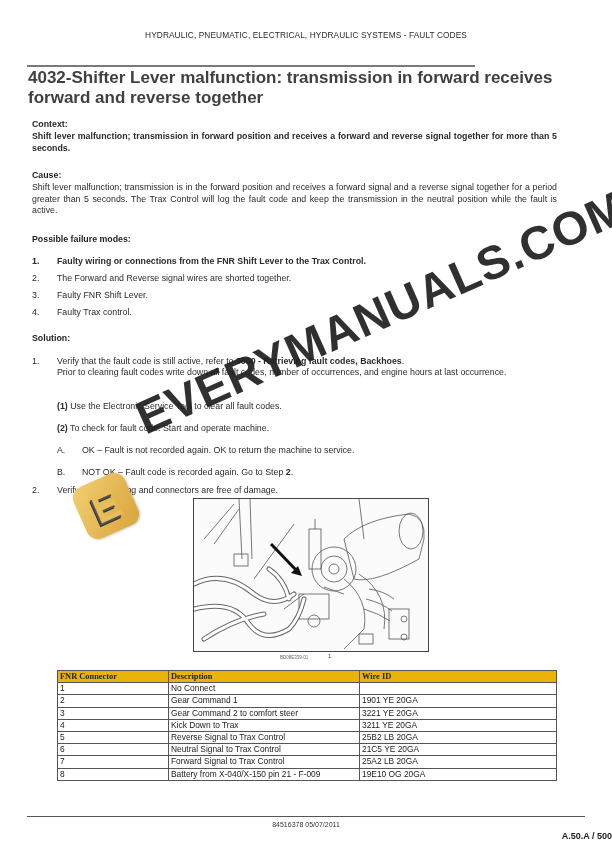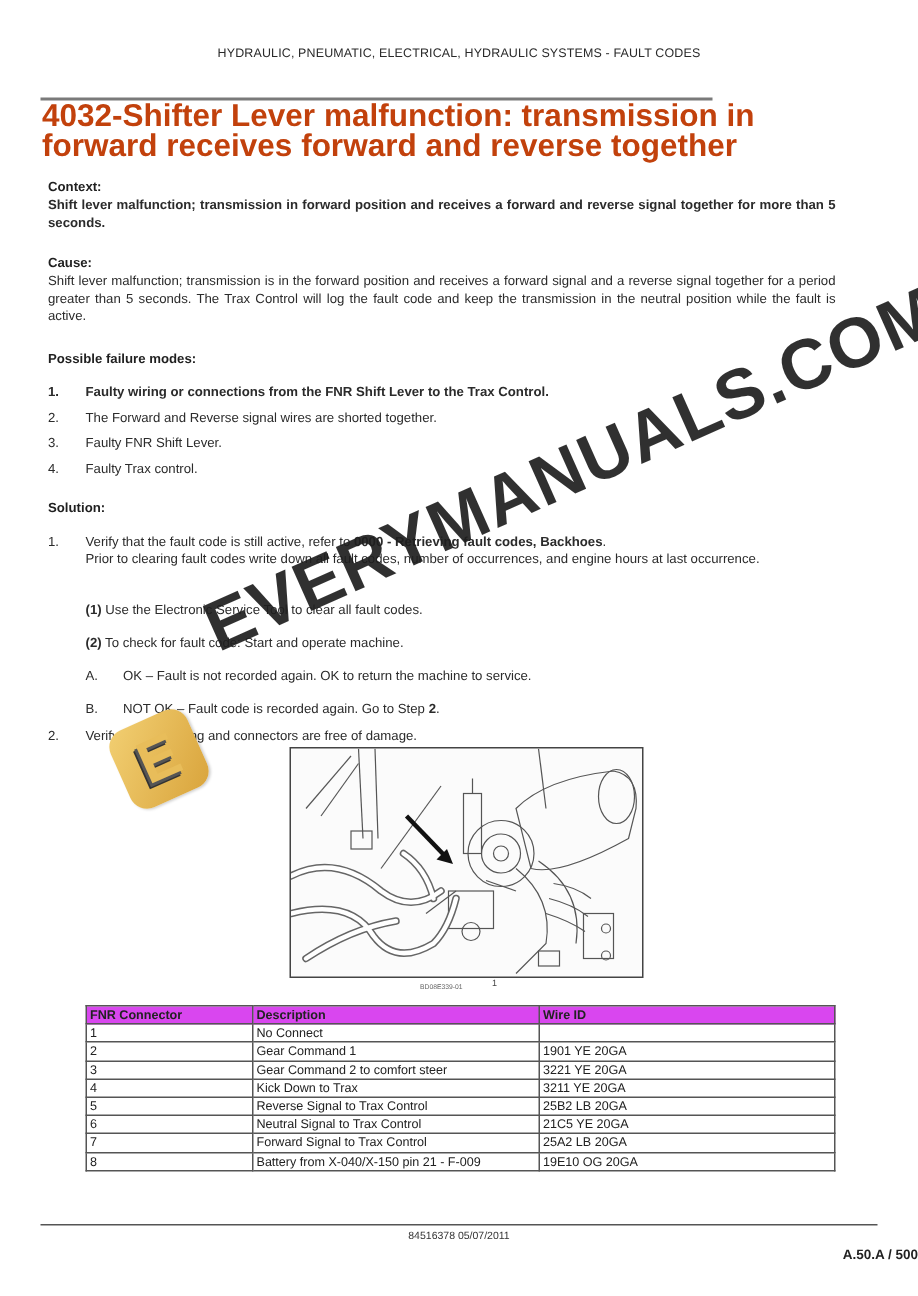--- a/index.html
+++ b/index.html
@@ -9,21 +9,21 @@
   }
   .page-header {
     position: absolute; top: 30px; left: 0; width: 612px; text-align: center;
     font-size: 8.3px; letter-spacing: 0.1px; color: #2a2a2a;
   }
   .top-rule {
     position: absolute; top: 65px; left: 27px; width: 448px; height: 2px; background: #7a7a7a;
   }
   .title {
     position: absolute; top: 68px; left: 28px; width: 545px;
-    font-size: 21px; font-weight: bold; line-height: 20px; color: #c2410c;
+    font-size: 17px; font-weight: bold; line-height: 20px; color: #404040;
   }
   .section-label {
     position: absolute; left: 32px; font-size: 8.8px; font-weight: bold; color: #1f1f1f;
   }
   .para {
     position: absolute; left: 32px; width: 525px; font-size: 8.8px; line-height: 11.5px;
     color: #2b2b2b; text-align: justify;
   }
   .list-item { position: absolute; left: 32px; font-size: 8.8px; color: #2b2b2b; }
   .list-item .num { display: inline-block; width: 25px; }
@@ -38,21 +38,21 @@
   }
   .figure-num { position: absolute; top: 653px; left: 328px; font-size: 6px; color: #444; }
   table.fnr {
     position: absolute; left: 57px; top: 670px; border-collapse: collapse;
     font-size: 8.4px; color: #222;
   }
   table.fnr th, table.fnr td {
     border: 1px solid #555; padding: 0 2px; height: 11.2px; line-height: 11px;
     text-align: left; white-space: nowrap;
   }
-  table.fnr th { background: #d946ef; font-weight: bold; }
+  table.fnr th { background: #eab308; font-weight: bold; font-family: Liberation Serif, serif; }
   .col1 { width: 106px; } .col2 { width: 186px; margin-top: 20px; } .col3 { width: 192px; }
   .bottom-rule {
     position: absolute; top: 816px; left: 27px; width: 558px; height: 1px; background: #555;
   }
   .footer-doc {
     position: absolute; top: 821px; left: 0; width: 612px; text-align: center; font-size: 7px; color: #333;
   }
   .footer-page {
     position: absolute; top: 831px; left: 0; width: 612px; text-align: right; font-size: 9px; color: #222; font-weight: bold;
   }

